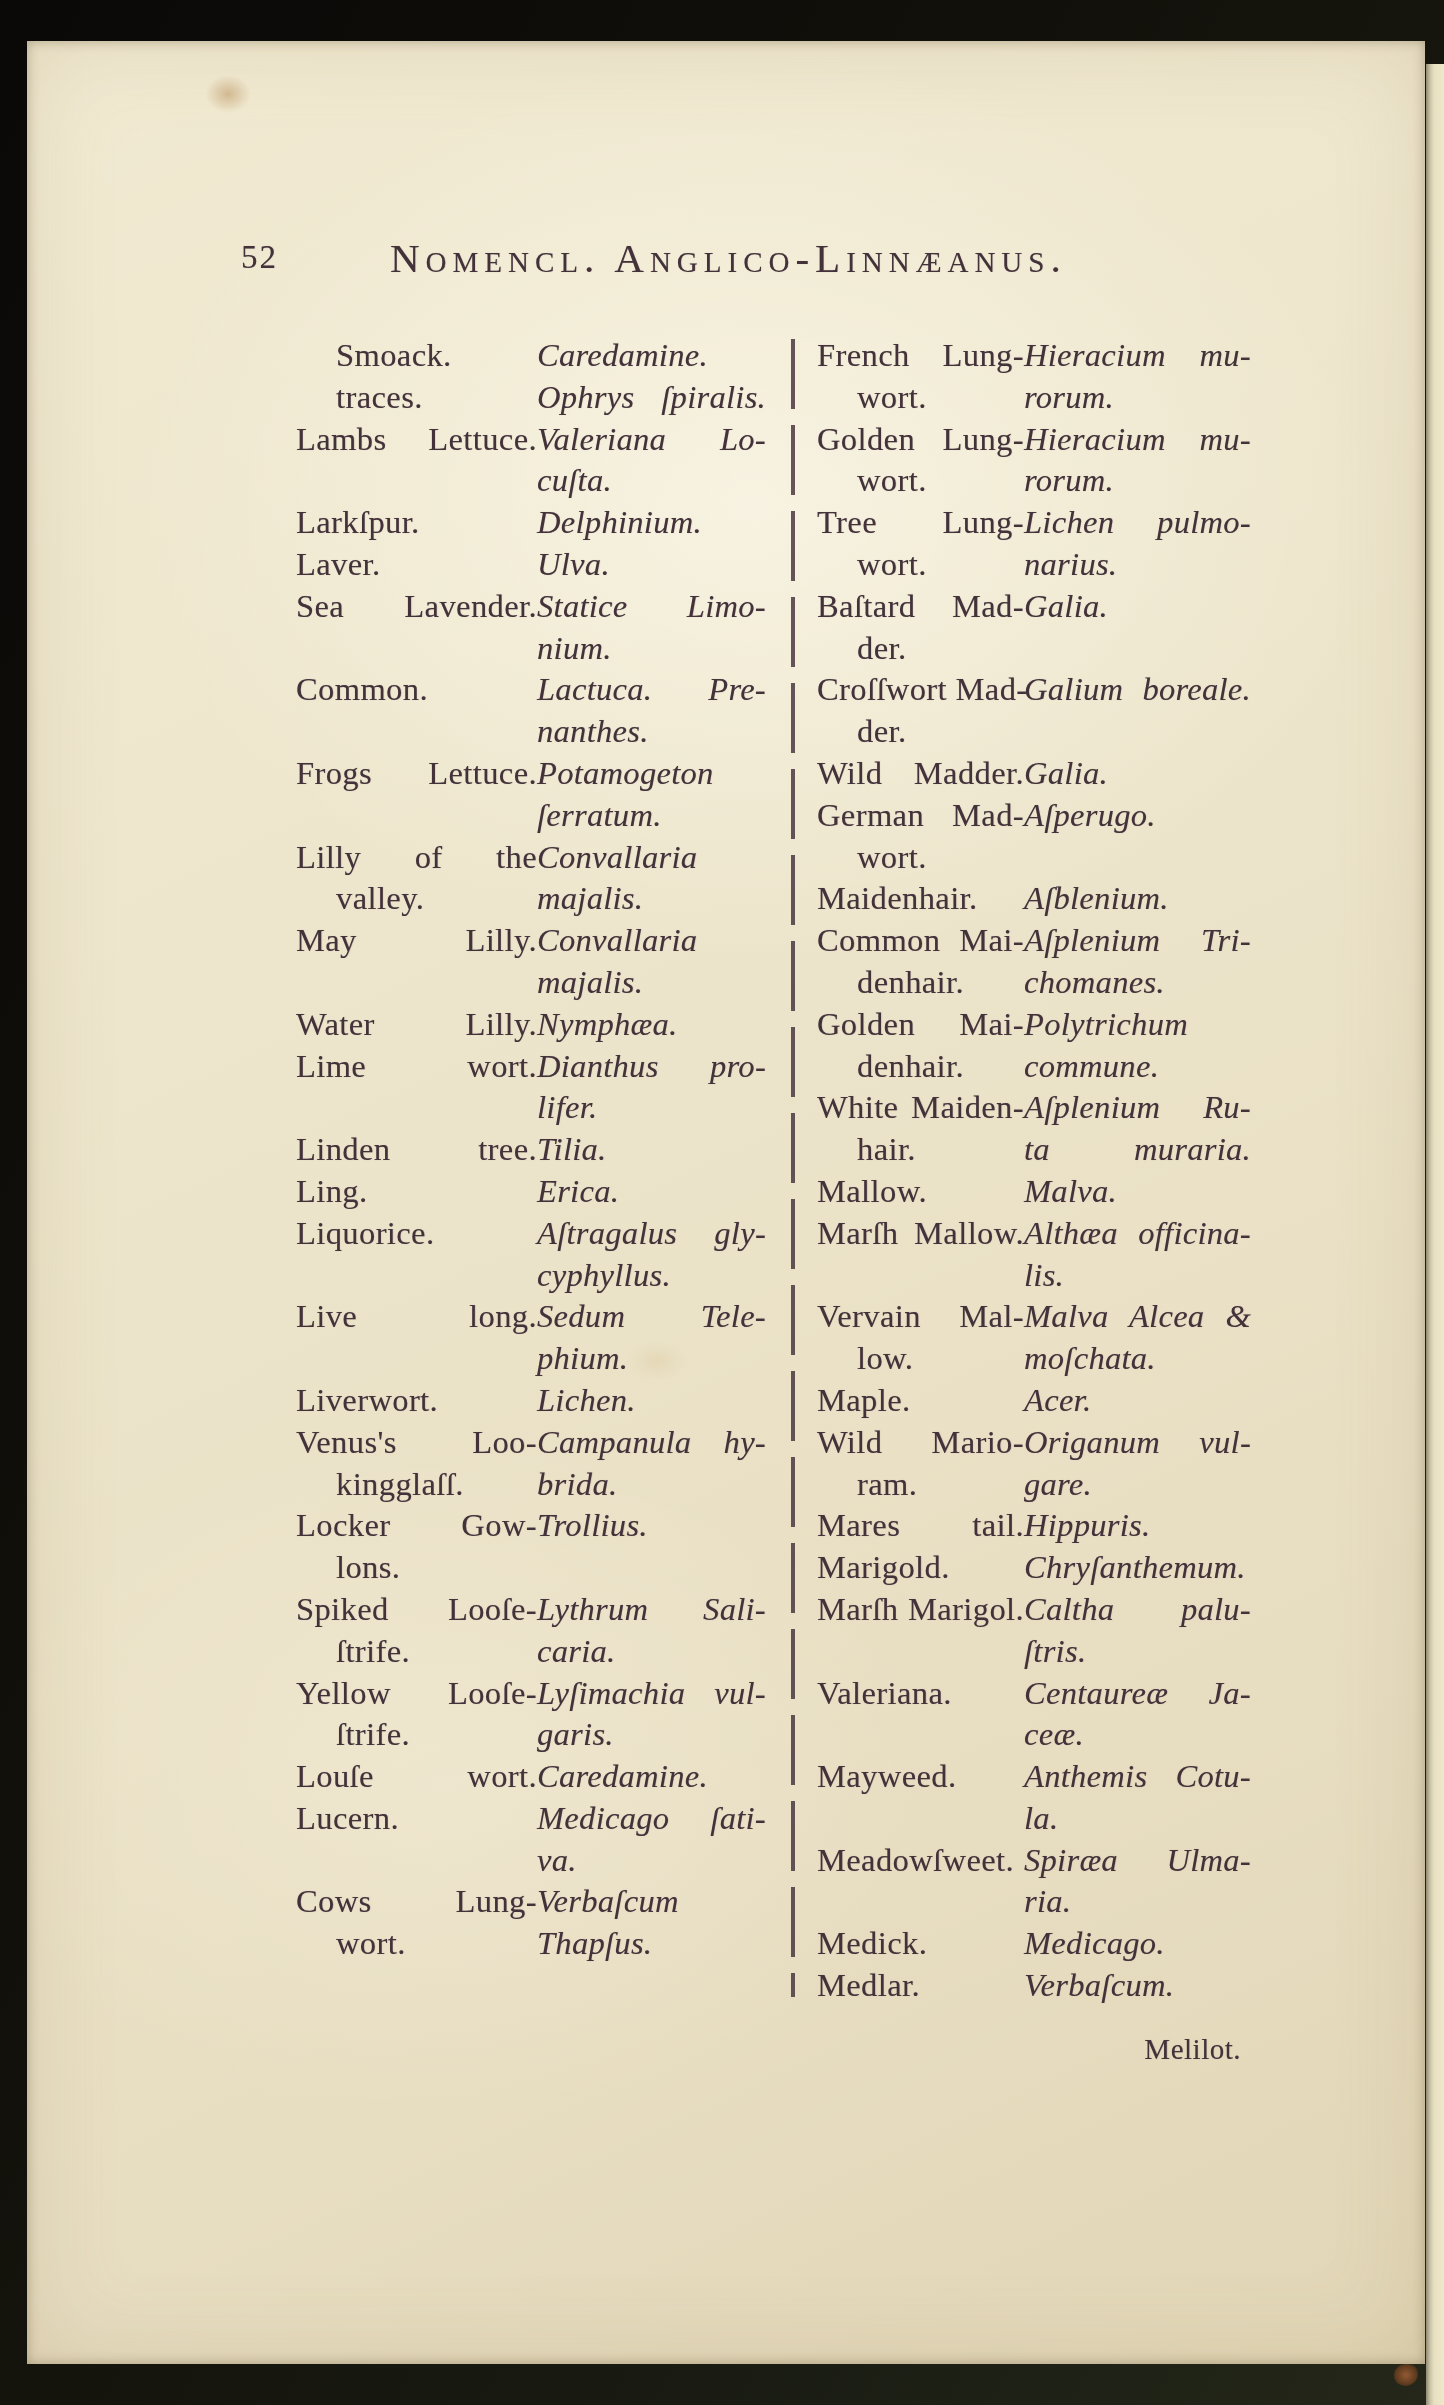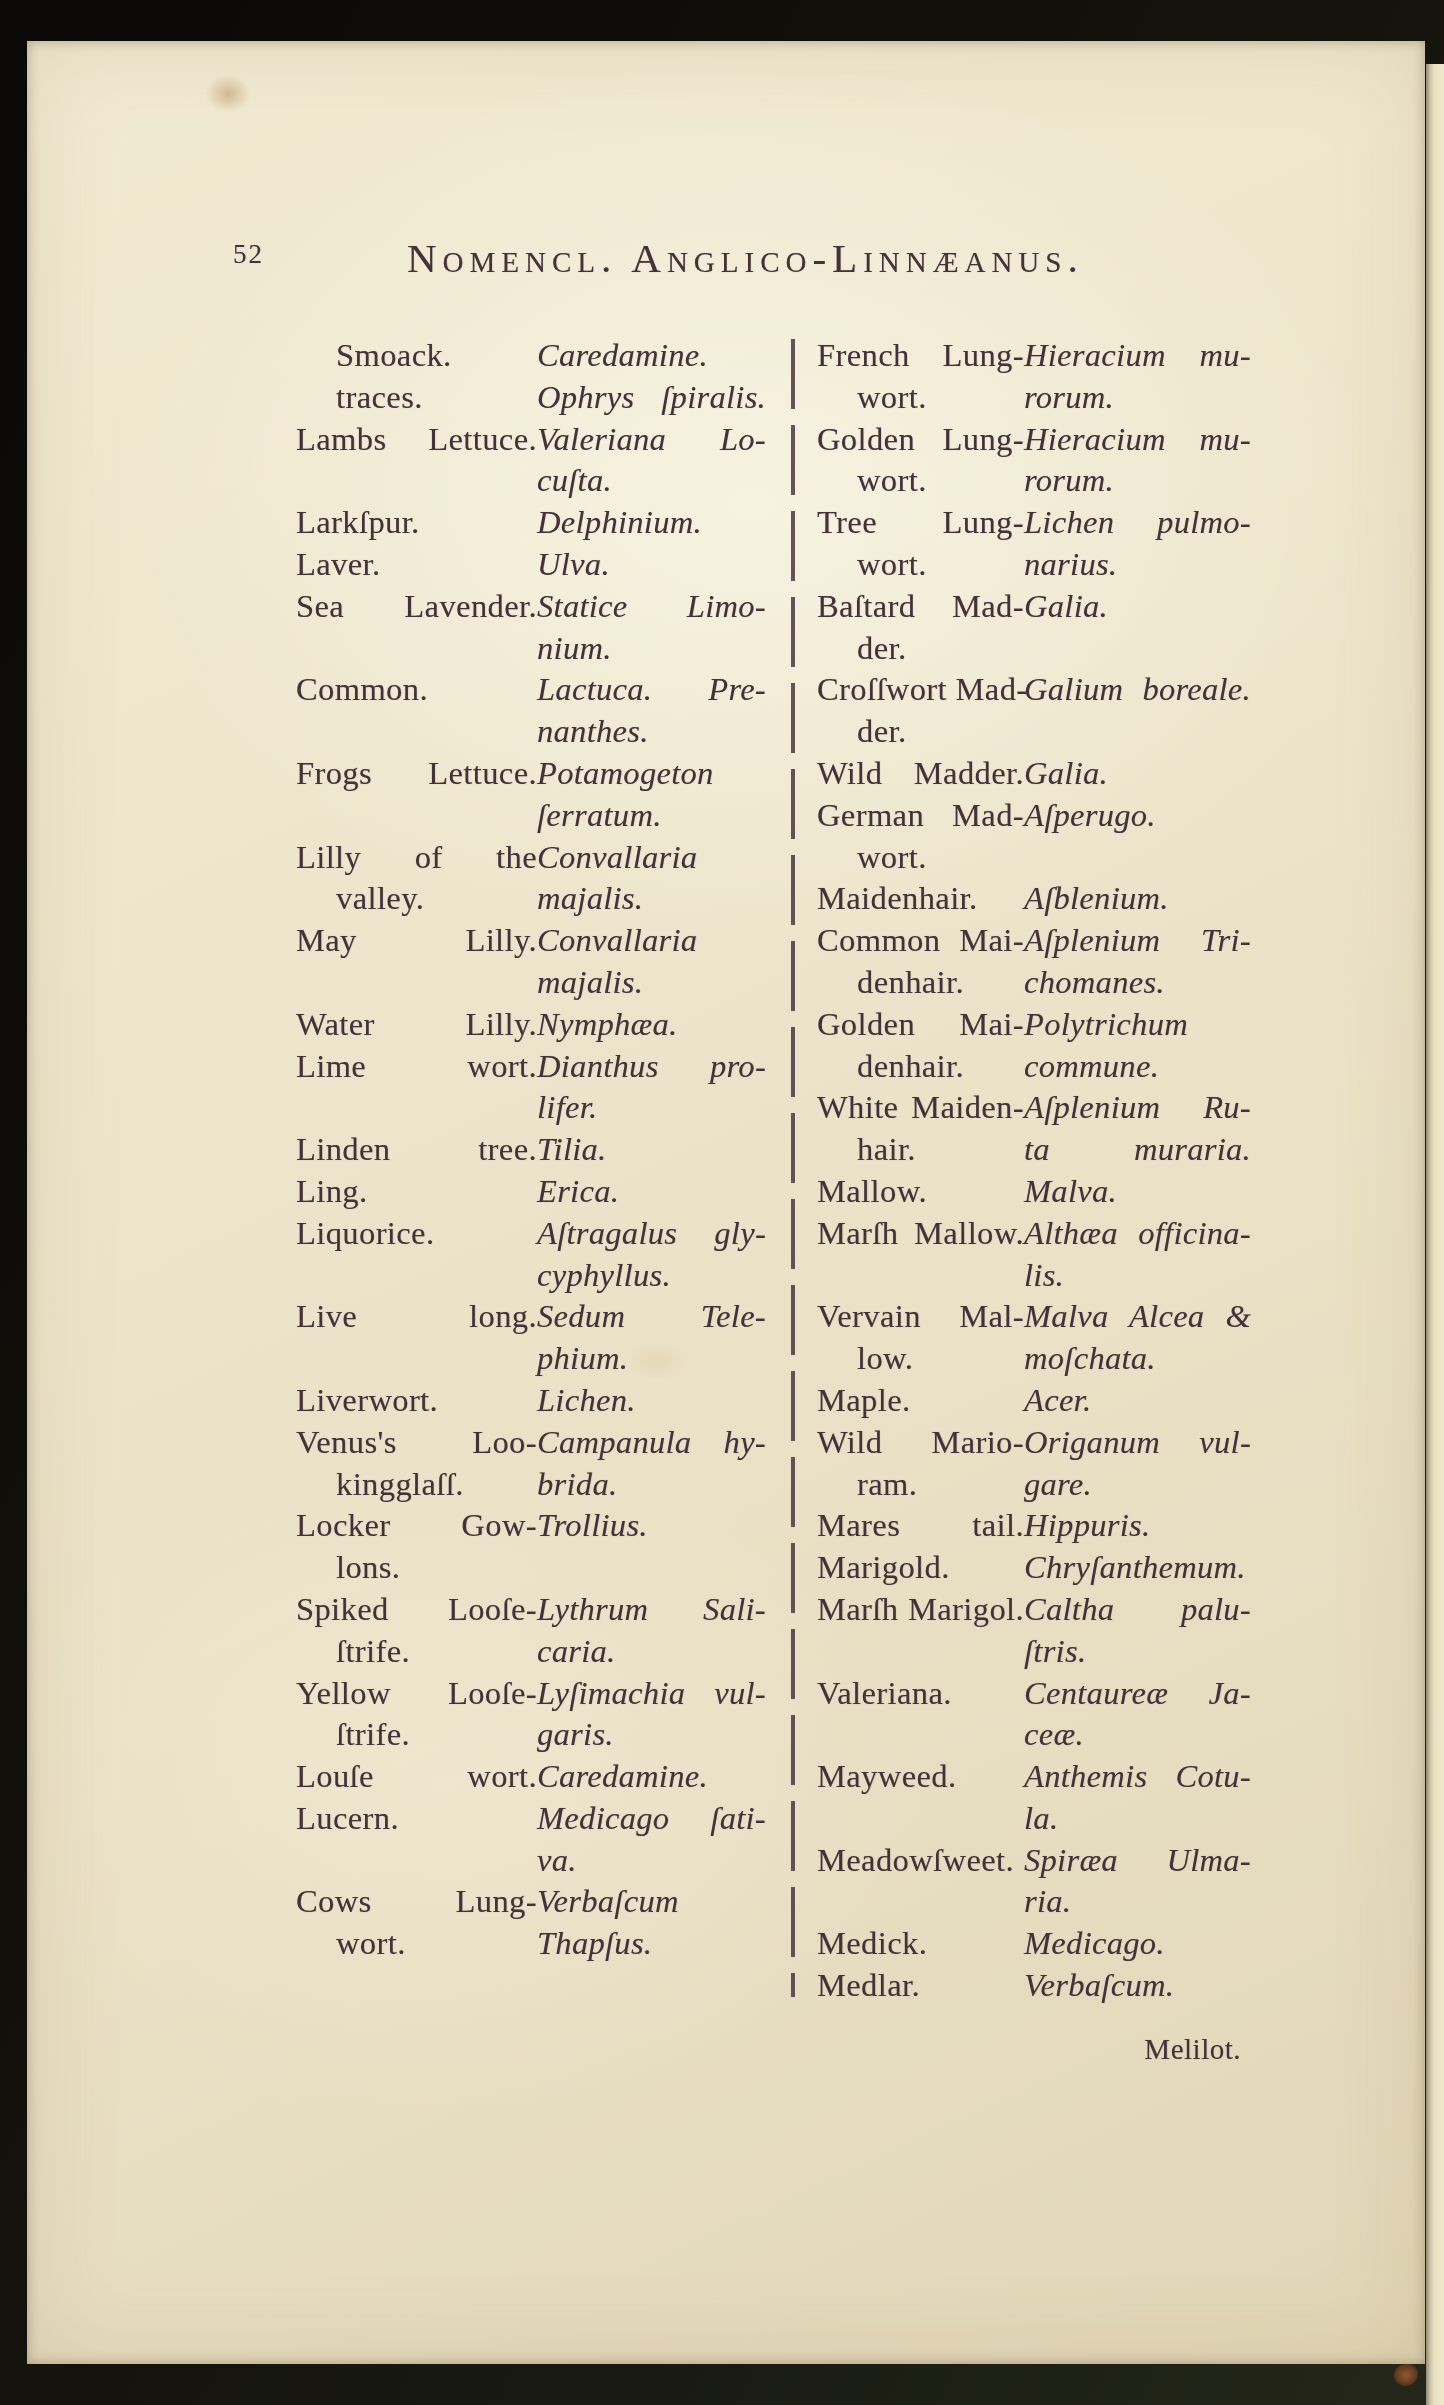--- a/index.html
+++ b/index.html
@@ -32,24 +32,24 @@
   }
   .stain2{
     position:absolute;left:600px;top:1300px;width:60px;height:40px;border-radius:50%;
     background:radial-gradient(ellipse at center, rgba(200,170,110,0.18), rgba(200,170,110,0) 70%);
   }
   .spot-br{
     position:absolute;left:1394px;top:2364px;width:24px;height:22px;border-radius:50% 40% 55% 45%;
     background:radial-gradient(ellipse at center, #8a5530 10%, #5e3a1e 60%, rgba(60,40,20,0) 90%);
   }
   .pagenum{
-    position:absolute;left:206px;top:198px;font-size:27px;letter-spacing:2px;text-align:right;
+    position:absolute;left:214px;top:198px;font-size:33px;letter-spacing:2px;text-align:right;
   }
   .running-title{
-    position:absolute;left:380px;top:193px;font-size:41px;letter-spacing:6px;
+    position:absolute;left:363px;top:193px;font-size:41px;letter-spacing:6px;
     font-variant:small-caps;white-space:nowrap;
   }
   .col{position:absolute;top:294px;font-size:32.5px;}
   #col-left{left:269px;}
   #col-right{left:790px;}
   .ln{white-space:nowrap;height:41.8px;line-height:41.8px;}
   .en{
     display:inline-block;vertical-align:top;box-sizing:border-box;
     letter-spacing:0.4px;
   }

